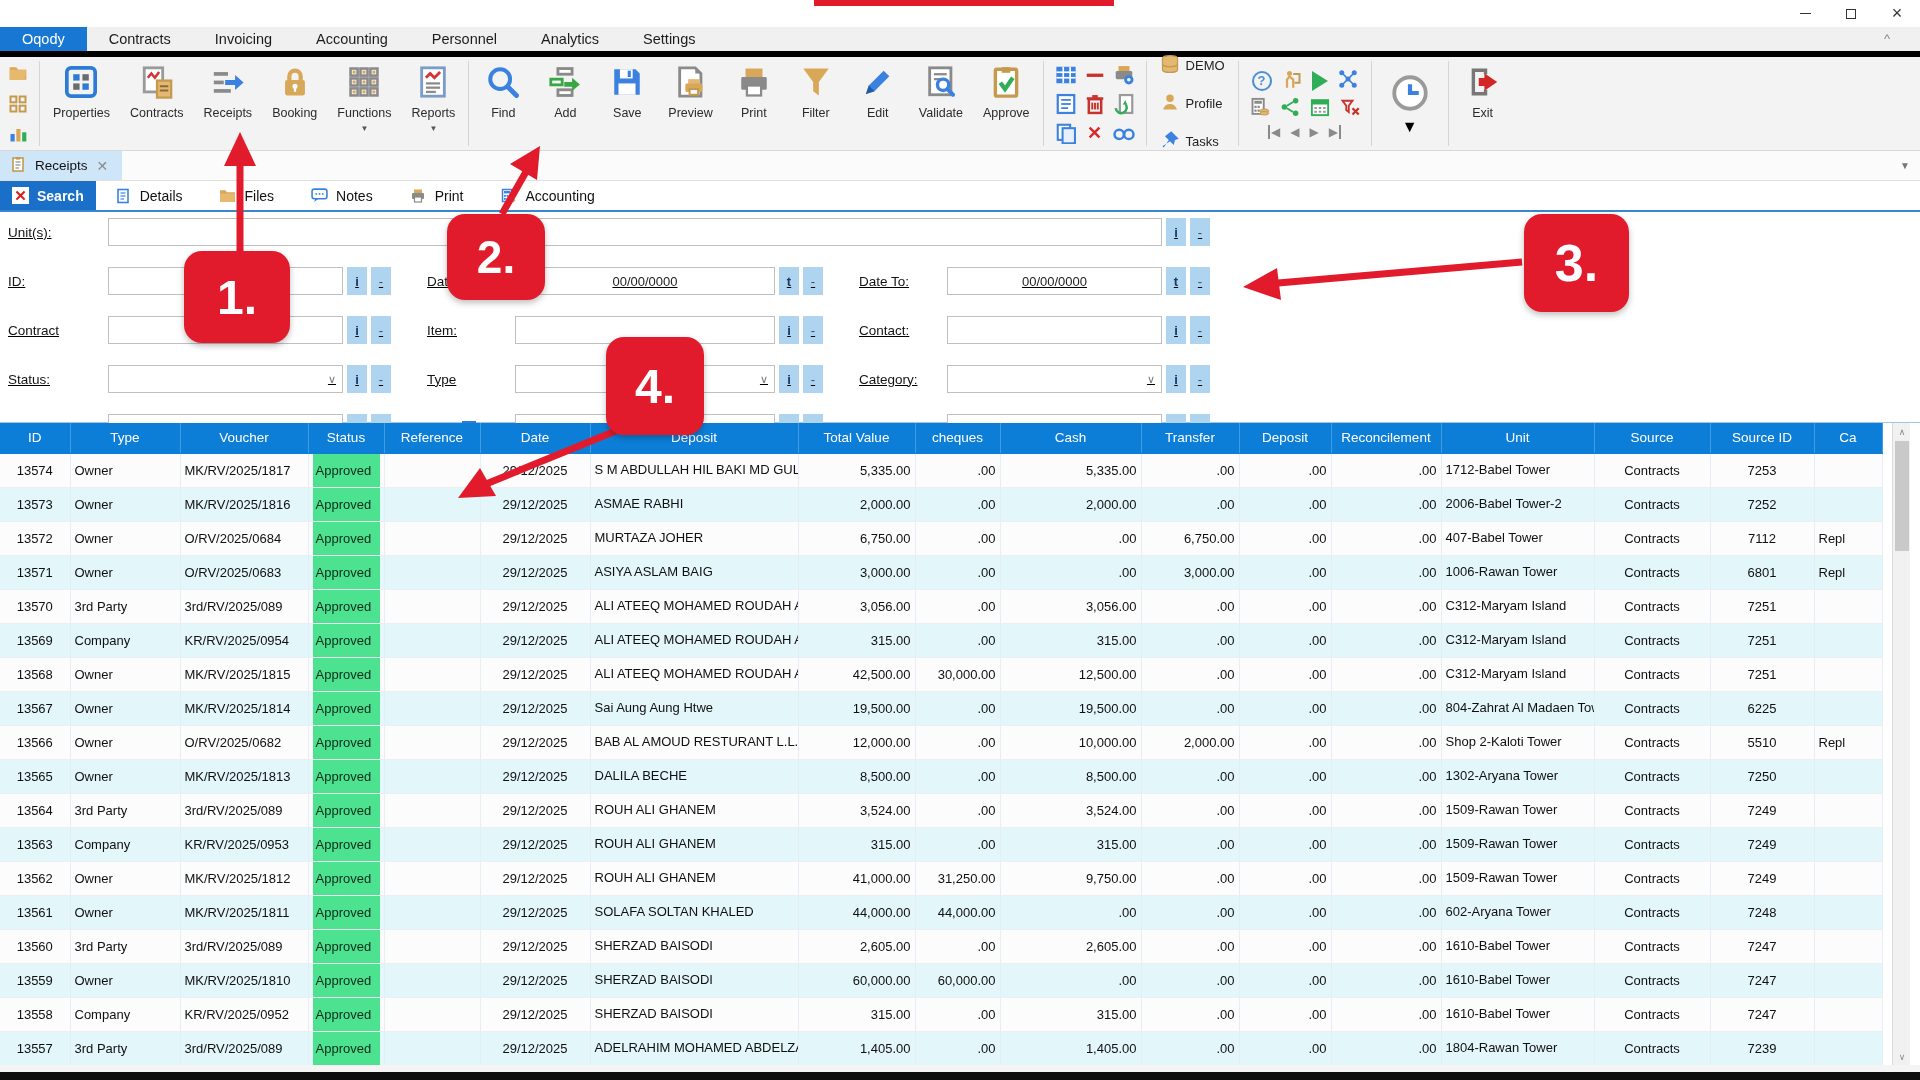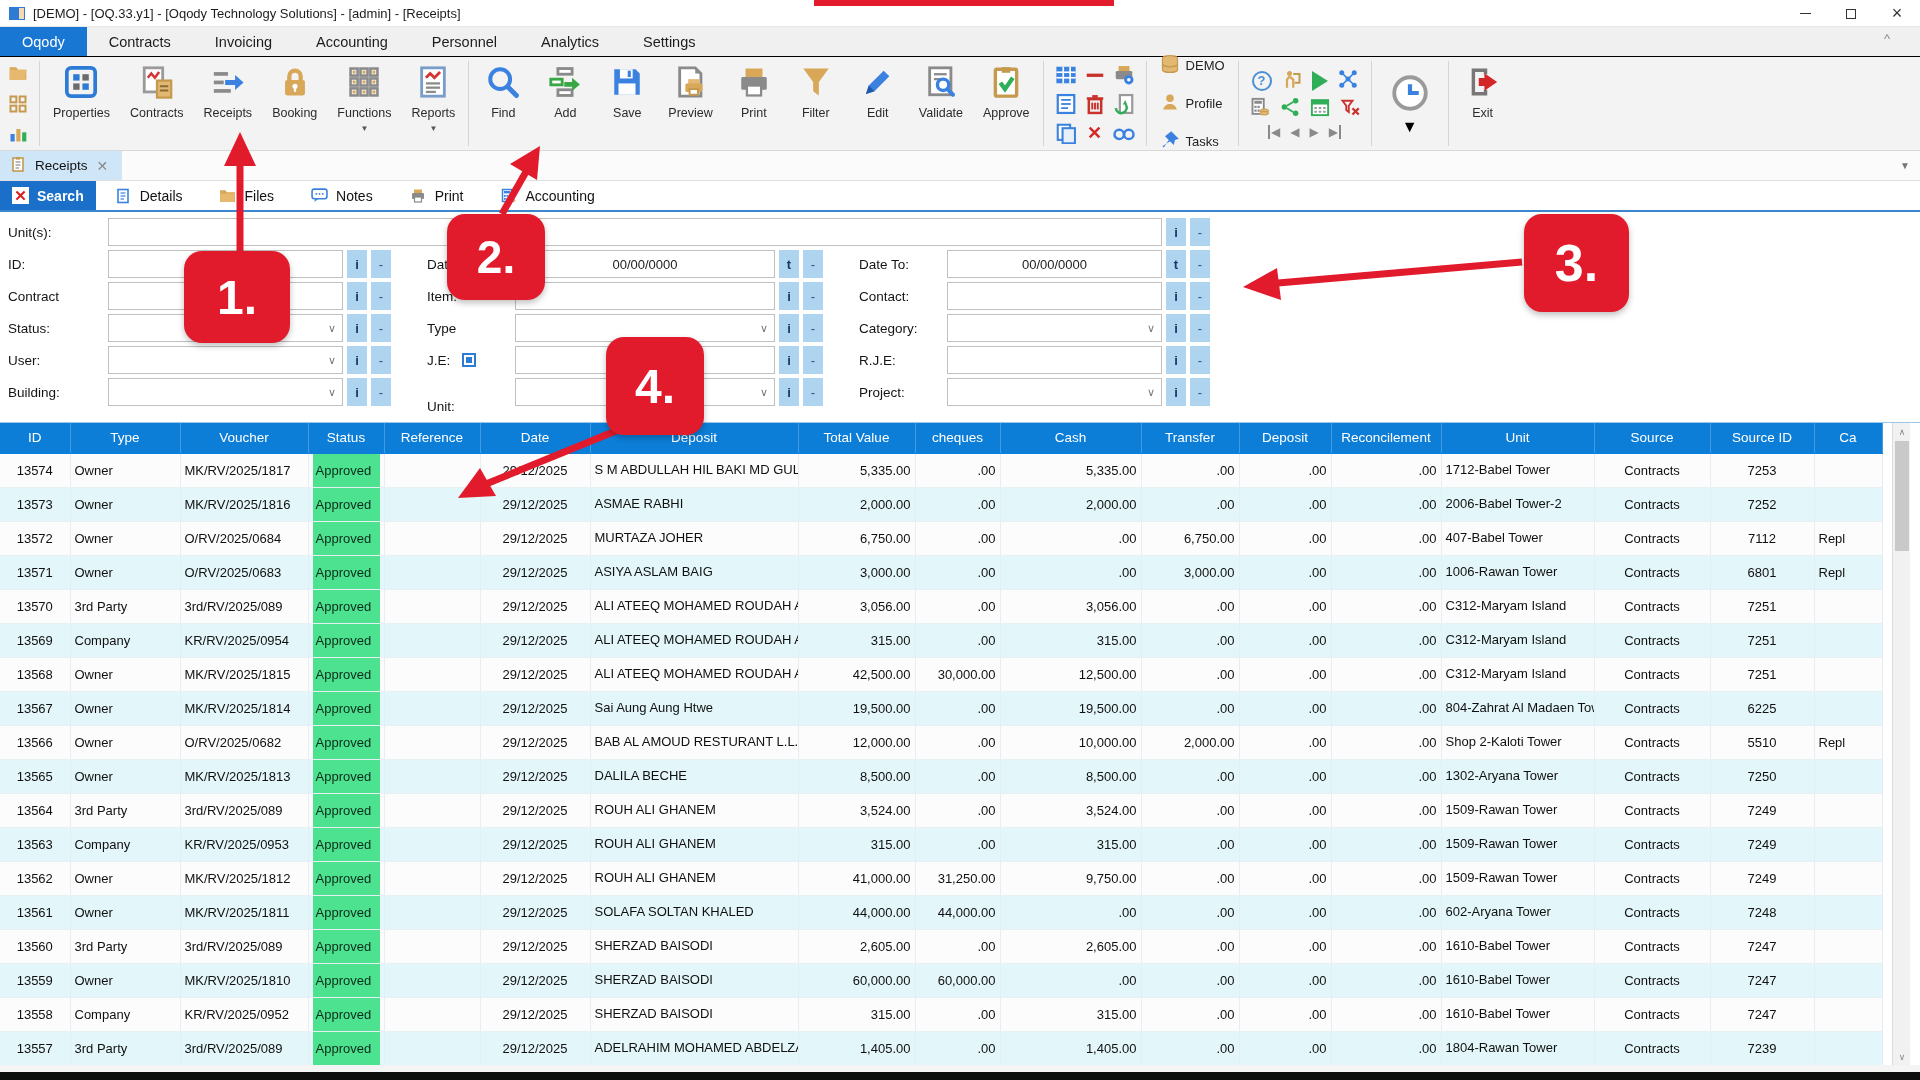--- a/index.html
+++ b/index.html
@@ -11,21 +11,21 @@
   .appicon{width:16px;height:13px;margin:0 8px 0 9px;background:#2e7bd6;position:relative;}
   .appicon:after{content:"";position:absolute;right:1px;top:1px;width:5px;height:11px;background:#f5d9b0;}
   .titletext{font-size:13px;color:#1c1c1c;}
   .redtopbar{position:absolute;left:814px;top:0;width:300px;height:6px;background:#e21b2c;}
   .winbtns{position:absolute;right:0;top:0;height:27px;display:flex;}
   .winbtn{width:46px;height:27px;display:flex;align-items:center;justify-content:center;color:#333;font-size:14px;}
   .minglyph{width:11px;height:1.5px;background:#333;}
   .maxglyph{width:10px;height:10px;border:1.5px solid #333;}
 
   
-  .menubar{position:absolute;left:0;top:27px;width:1920px;height:30px;background:#f0f0f0;display:flex;align-items:stretch;border-bottom:1px solid #000000;}
+  .menubar{position:absolute;left:0;top:27px;width:1920px;height:30px;background:#f0f0f0;display:flex;align-items:stretch;border-bottom:6px solid #000000;}
   .menuitem{padding:0 22px;display:flex;align-items:center;font-size:14.5px;color:#1c1c1c;}
   .menuitem.active{background:#1877d2;color:#fff;}
   .menuchevron{position:absolute;right:30px;top:4px;color:#888;font-size:13px;}
 
   
   .toolbar{position:absolute;left:0;top:57px;width:1920px;height:94px;background:#f3f3f3;border-bottom:1px solid #d8d8d8;display:flex;align-items:stretch;}
   .tb-sep{width:1px;background:#d5d5d5;margin:4px 3px;}
   .leftstack{display:flex;flex-direction:column;justify-content:space-between;padding:6px 8px;}
   .leftstack .micon{width:20px;height:20px;}
   .tbtn{display:flex;flex-direction:column;align-items:center;justify-content:flex-start;padding:7px 10px 0 10px;min-width:62px;}
@@ -54,21 +54,21 @@
 
   
   .subtabs{position:absolute;left:0;top:181px;width:1920px;height:31px;background:#fff;border-bottom:2px solid #3a87d0;display:flex;align-items:stretch;}
   .stab{display:flex;align-items:center;gap:8px;padding:0 18px;font-size:14px;color:#111;}
   .stab.active{background:#1a70c8;color:#fff;font-weight:bold;padding:0 12px;}
   .sicon{width:18px;height:18px;display:flex;align-items:center;justify-content:center;}
   .searchx{width:17px;height:17px;background:#fff;display:flex;align-items:center;justify-content:center;color:#d81e1e;font-weight:bold;font-size:15px;line-height:1;}
 
   
   .form{position:absolute;left:0;top:212px;width:1920px;height:211px;background:#fff;border-bottom:1px solid #9fc6e8;}
-  .fgrid{display:grid;grid-template-columns:100px 235px 24px 24px 36px 88px 260px 24px 24px 36px 88px 215px 24px 24px;grid-auto-rows:28px;row-gap:4px;padding:6px 0 0 8px;}
+  .fgrid{display:grid;grid-template-columns:100px 235px 24px 24px 36px 88px 260px 24px 24px 36px 88px 215px 24px 24px;grid-auto-rows:28px;row-gap:21px;padding:6px 0 0 8px;text-decoration:underline;}
   .flabel{display:flex;align-items:center;font-size:13.5px;color:#141414;}
   .finput{border:1px solid #c0c0c0;background:#fff;display:flex;align-items:center;justify-content:space-between;padding:0 6px;font-size:13px;color:#222;}
   .finput .chev{color:#777;font-size:11px;}
   .finput.datef{justify-content:center;}
   .fbtn{background:#aed4ef;color:#173a67;font-weight:bold;font-size:13px;display:flex;align-items:center;justify-content:center;margin-left:4px;}
   .fbtn.minusb{font-weight:normal;color:#2b4f7e;}
   .jebox{width:14px;height:14px;border:2px solid #2e7bd6;display:flex;align-items:center;justify-content:center;margin-left:12px;}
   .jebox i{width:6px;height:6px;background:#2e7bd6;display:block;}
 
   
@@ -100,24 +100,20 @@
 
   
   .badge{position:absolute;background:#e21b2c;color:#fff;border-radius:18px;display:flex;align-items:center;justify-content:center;font-weight:bold;box-shadow:0 3px 6px rgba(0,0,0,.25);z-index:50;}
   #arrowlayer{position:absolute;left:0;top:0;width:1920px;height:1080px;z-index:45;pointer-events:none;}
 </style>
 </head>
 <body>
 
 <div id="screen">
 
-  <div class="titlebar">
-    <span class="appicon"></span>
-    <span class="titletext">[DEMO] - [OQ.33.y1] - [Oqody Technology Solutions] - [admin] - [Receipts]</span>
-  </div>
   <div class="redtopbar"></div>
   <div class="winbtns">
     <div class="winbtn">
         <span class="minglyph"></span>
       </div>
     <div class="winbtn">
         <span class="maxglyph"></span>
       </div>
     <div class="winbtn" style="font-size:18px;">×</div>
   </div>

